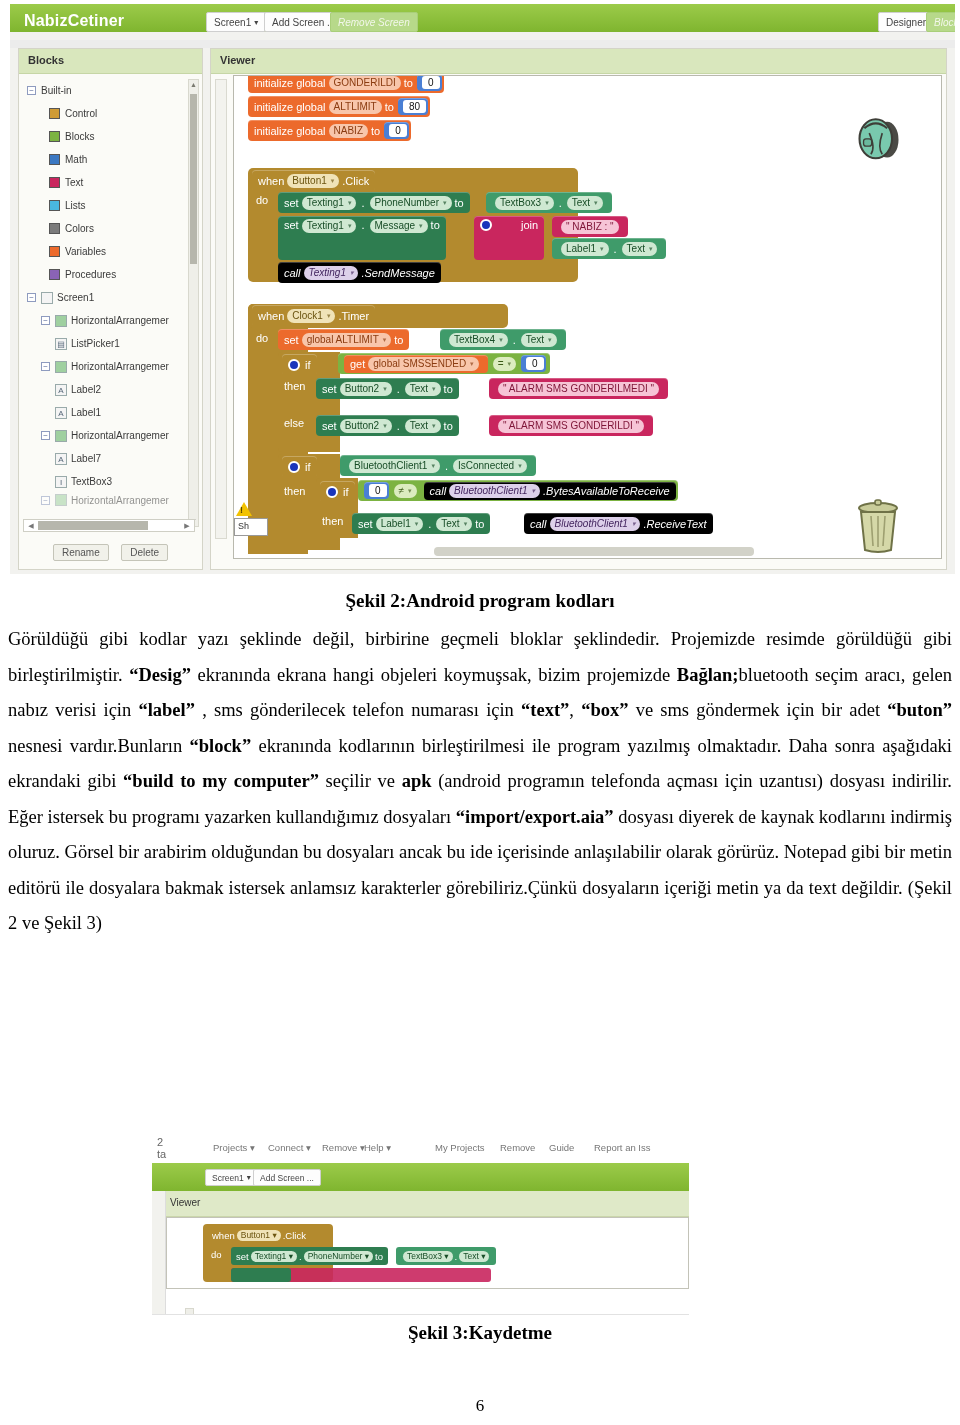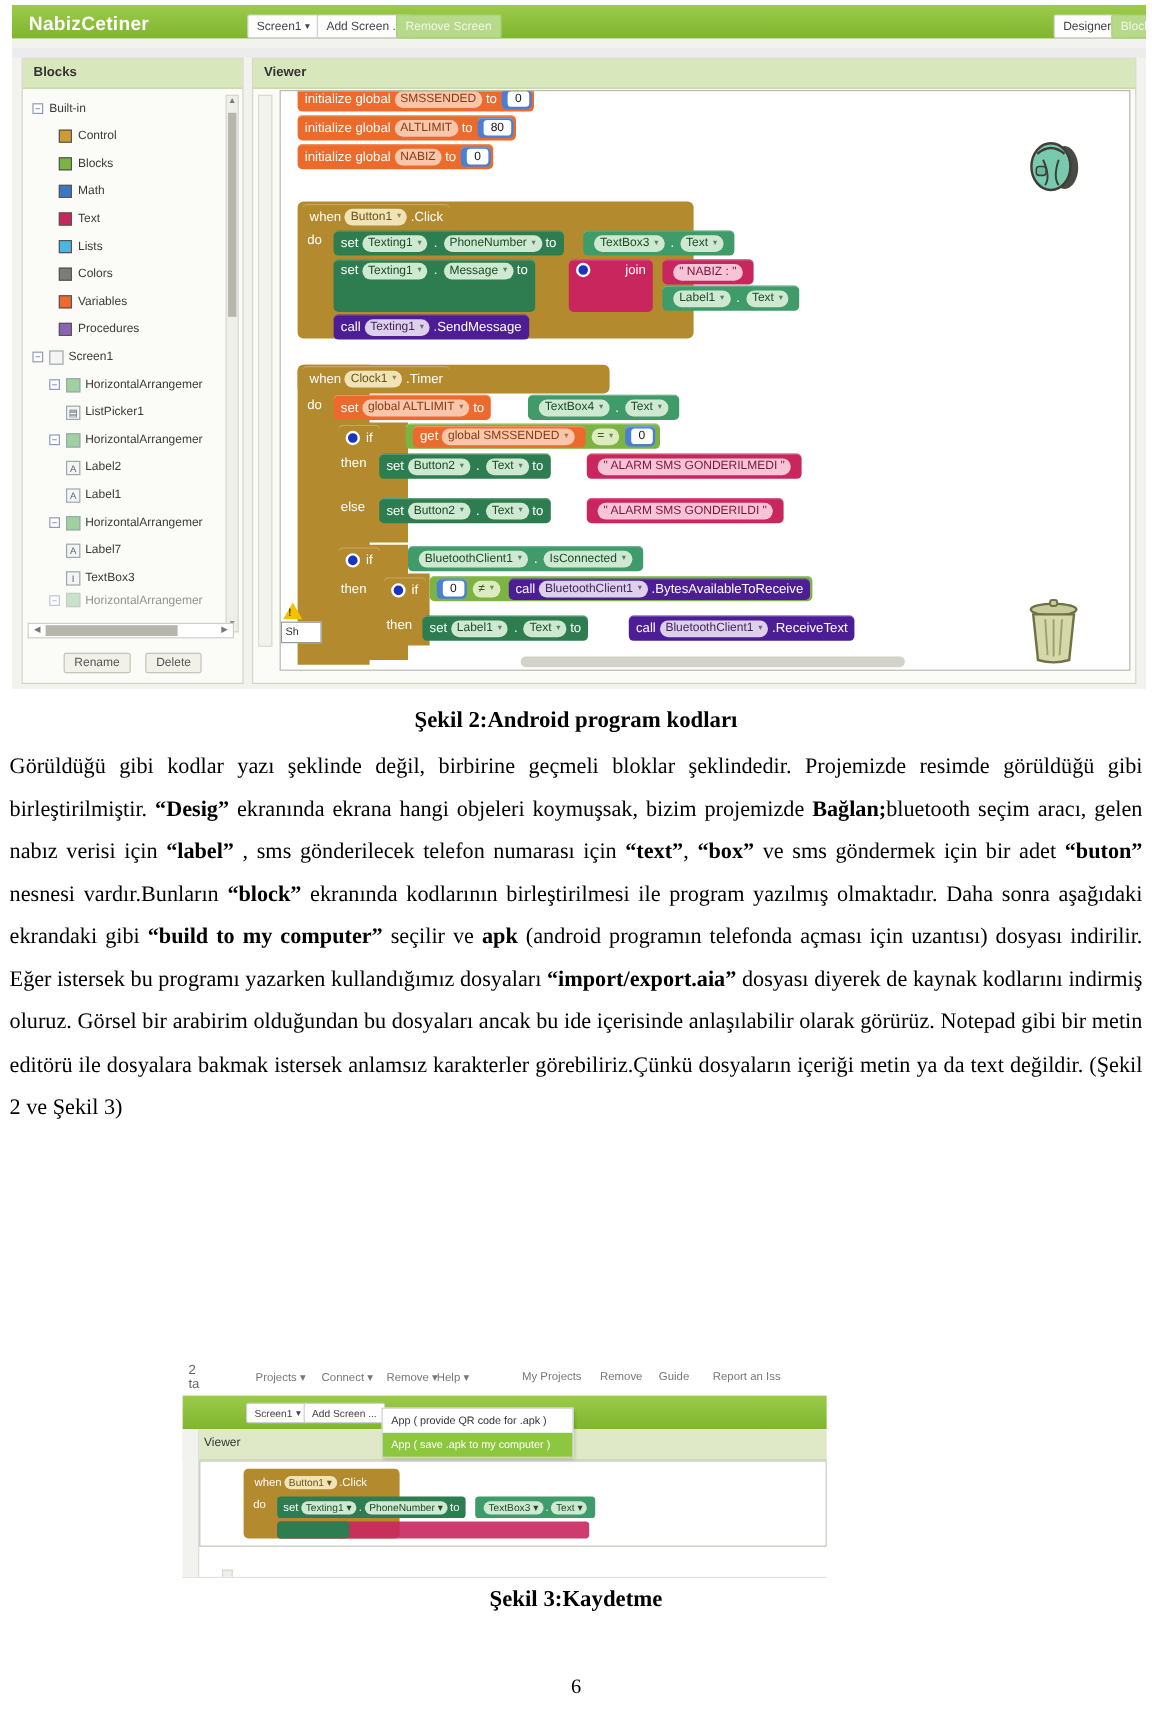--- a/index.html
+++ b/index.html
@@ -28,21 +28,21 @@
   .ai-title {
     position:absolute; left:14px; top:8px;
     color:#fff; font-size:16px; font-weight:bold; letter-spacing:.2px;
   }
   .tb-btn {
     position:absolute; top:8px; height:20px;
     background:#fdfdfd; border:1px solid #cfcfcf; border-radius:2px;
     font-size:10px; color:#444; padding:0 7px; line-height:19px;
     white-space:nowrap;
   }
-  .tb-btn.ghost { background:#b7d98a; border-color:#a9cf79; color:#f2f7ea; }
+  .tb-btn.ghost { background:#b7d98a; border-color:#a9cf79; color:#f2f7ea;font-style:italic; }
   #b-screen1 { left:196px; }
   #b-addscreen { left:254px; }
   #b-removescreen { left:320px; }
   #b-designer { left:868px; }
   #b-blocks  { left:916px; }
   .caret { font-size:8px; margin-left:3px; position:relative; top:-1px; }
 
   .ai-subbar {
     position:absolute; left:0; top:36px; width:945px; height:8px; background:#ececec;
   }
@@ -106,21 +106,21 @@
   .dd { font-size:7px; margin-left:4px; opacity:.65; }
   .num { background:#fff; color:#111; border-radius:3px; padding:1px 6px; font-size:10px; margin-left:3px; }
   .gear { width:12px; height:12px; border-radius:50%; background:#1a35bb;
           border:2px solid #fff; margin-right:5px; flex:none; }
 
   .c-var   { background:#ec6a2c; }
   .c-num   { background:#4a7fd4; }
   .c-ctrl  { background:#b38a2e; }
   .c-set   { background:#2e7d50; }
   .c-txt   { background:#c9265e;gap:24px; }
-  .c-proc  { background:#4c1d95; }
+  .c-proc  { background:#000000;font-style:italic; }
   .c-logic { background:#7cb342; }
   .c-comp  { background:#3f9b6a; }
 
   .backpack { position:absolute; right:36px; top:36px; width:52px; height:52px; }
   .trash { position:absolute; right:38px; top:422px; width:50px; height:56px; }
   .warn-tri { position:absolute; left:2px; top:2px; width:0;height:0;
       border-left:8px solid transparent;border-right:8px solid transparent;border-bottom:14px solid #f2c200; }
   .warn-box { position:absolute; left:0px; top:18px; width:34px; height:18px;
       background:#fff; border:1px solid #999; font-size:9px; color:#333; padding:2px 3px; overflow:hidden;}
 
@@ -295,21 +295,21 @@
   </div>
 
   <div class="viewer">
     <div class="panel-head">Viewer</div>
     <div class="canvas-scroll-l"></div>
 
     <div class="canvas">
 
       <div class="blk c-var" style="left:14px; top:-4px;">
         <span>initialize global</span>
-        <span class="fld pale-or">SMSSENDED</span>
+        <span class="fld pale-or">GONDERILDI</span>
         <span>to</span>
         <span class="blk c-num" style="position:relative;left:4px;top:0;height:17px;padding:0 2px;">
           <span class="num">0</span>
         </span>
       </div>
 
       <div class="blk c-var" style="left:14px; top:20px;">
         <span>initialize global</span>
         <span class="fld pale-or">ALTLIMIT</span>
         <span>to</span>
@@ -610,24 +610,20 @@
     <div class="f3-mi" style="left:397px">Guide</div>
     <div class="f3-mi" style="left:442px">Report an Iss</div>
   </div>
 
   <div class="f3-green"></div>
   <div class="f3-btn" style="left:53px; top:36px;">
     <span>Screen1</span><span class="caret">▾</span>
   </div>
   <div class="f3-btn" style="left:101px; top:36px;">Add Screen ...</div>
 
-  <div class="f3-dd">
-    <div class="f3-dd-item">App ( provide QR code for .apk )</div>
-    <div class="f3-dd-item sel">App ( save .apk to my computer )</div>
-  </div>
 
   <div class="f3-viewerbar">
     <div class="f3-viewerlbl">Viewer</div>
   </div>
   <div class="f3-sidecol"></div>
 
   <div class="f3-canvas">
     <div class="f3-sb">
         <div class="f3-sbt"></div>
       </div>

